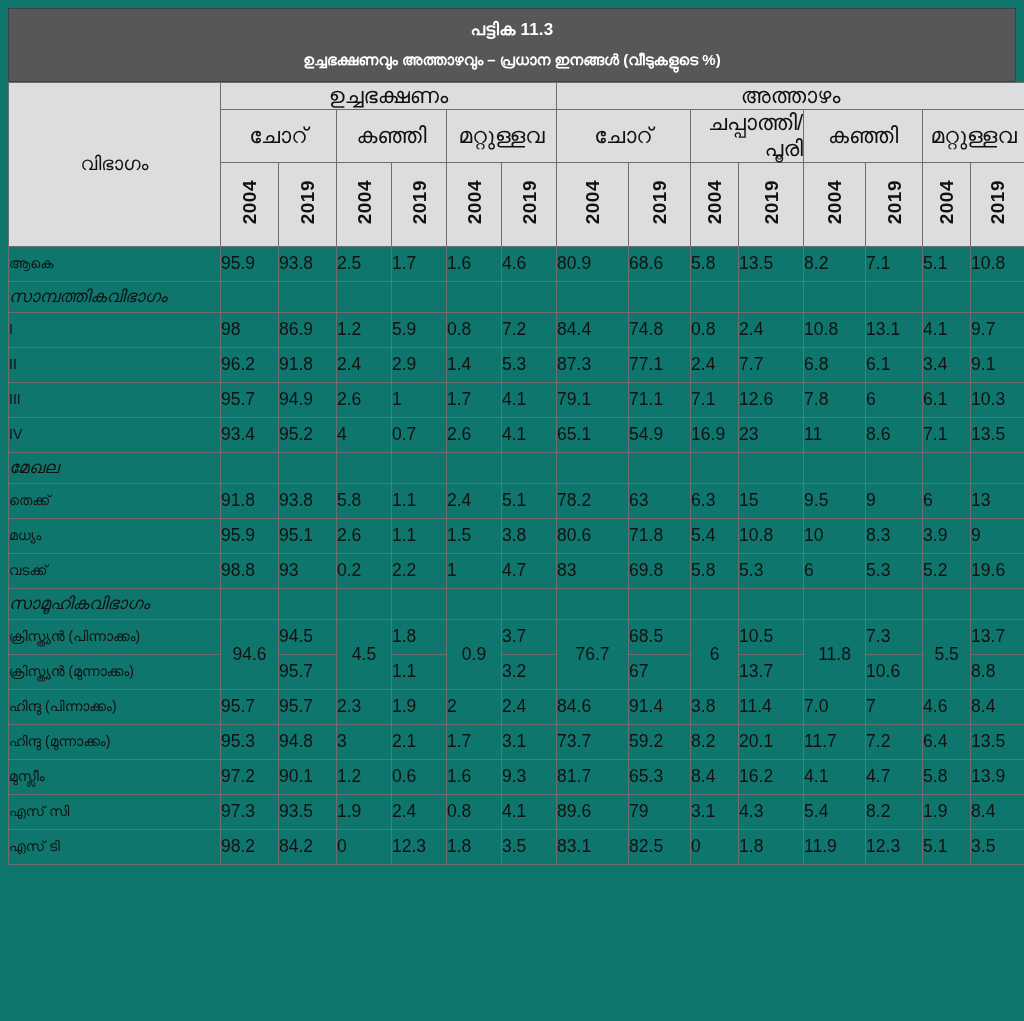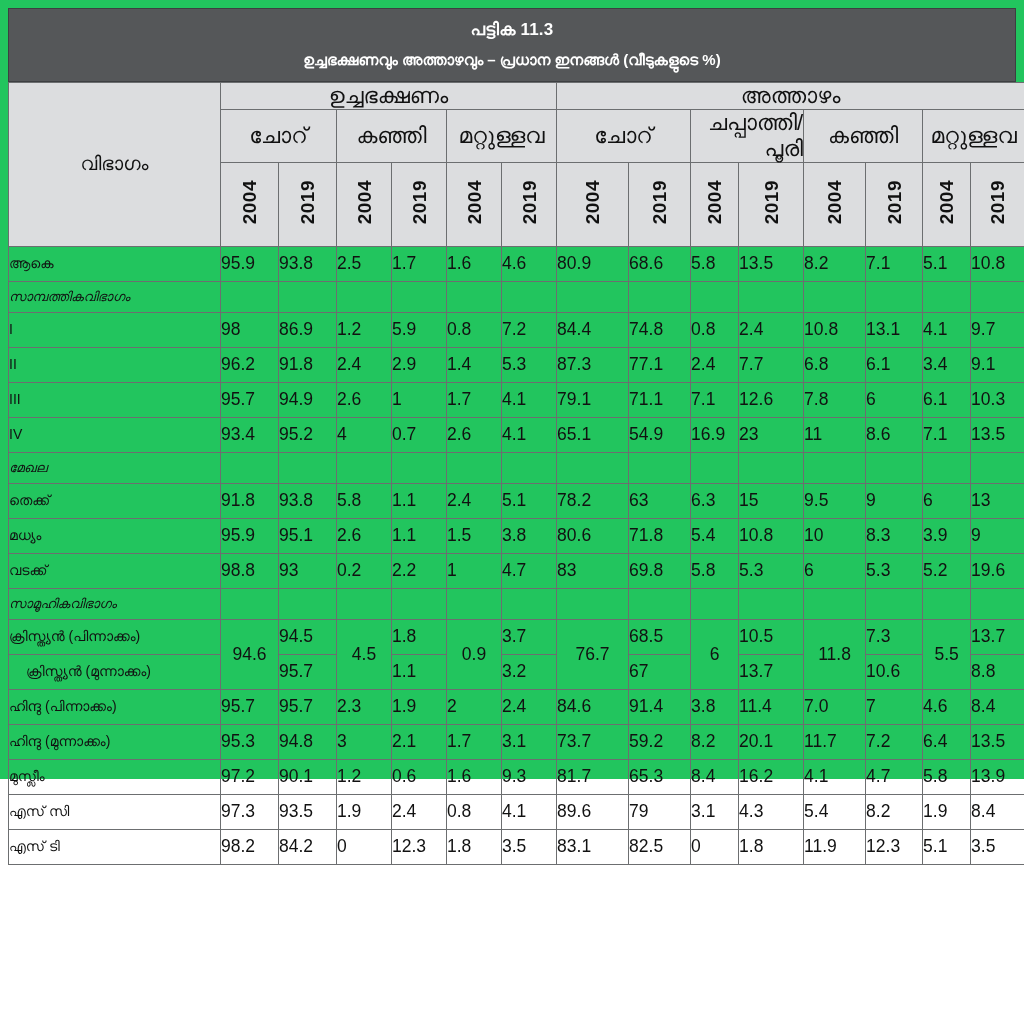--- a/index.html
+++ b/index.html
@@ -9,24 +9,24 @@
   }
   body {
     width: 1024px;
     height: 1021px;
     font-family: "Liberation Sans", sans-serif;
     overflow: hidden;
   }
 
   #page {
     width: 1024px;
-    height: 779px;
+    height: 1021px;
     box-sizing: border-box;
     padding: 8px 8px 8px 8px;
-    background: #22c55e;
+    background: #0f766e;
     position: relative;
   }
 
   
   .title-banner {
     background: #555759;
     color: #ffffff;
     border: 1px solid #3d3f41;
     box-sizing: border-box;
     width: 100%;
@@ -103,21 +103,21 @@
     text-align: left;
     font-size: 14px;
     color: #111;
     padding: 3px 4px 3px 7px;
     height: 35px;
     line-height: 1.2;
     white-space: nowrap;
   }
   .rowlabel.sub {
     font-style: italic;
-    font-size: 13px;
+    font-size: 17px;
   }
   .num {
     text-align: left;
     font-size: 17.5px;
     color: #111;
     padding: 3px 2px 3px 5px;
     height: 35px;
     line-height: 1.2;
   }
   .num.mergev {
@@ -404,21 +404,21 @@
         <td class="num">68.5</td>
         <td class="num mergev" rowspan="2">6</td>
         <td class="num">10.5</td>
         <td class="num mergev" rowspan="2">11.8</td>
         <td class="num">7.3</td>
         <td class="num mergev" rowspan="2">5.5</td>
         <td class="num">13.7</td>
       </tr>
 
       <tr>
-        <td class="rowlabel" style="height:32px;padding-left:17px;">ക്രിസ്ത്യൻ (മുന്നാക്കം)</td>
+        <td class="rowlabel" style="height:32px;">ക്രിസ്ത്യൻ (മുന്നാക്കം)</td>
         <td class="num">95.7</td>
         <td class="num">1.1</td>
         <td class="num">3.2</td>
         <td class="num">67</td>
         <td class="num">13.7</td>
         <td class="num">10.6</td>
         <td class="num">8.8</td>
       </tr>
 
       <tr>

